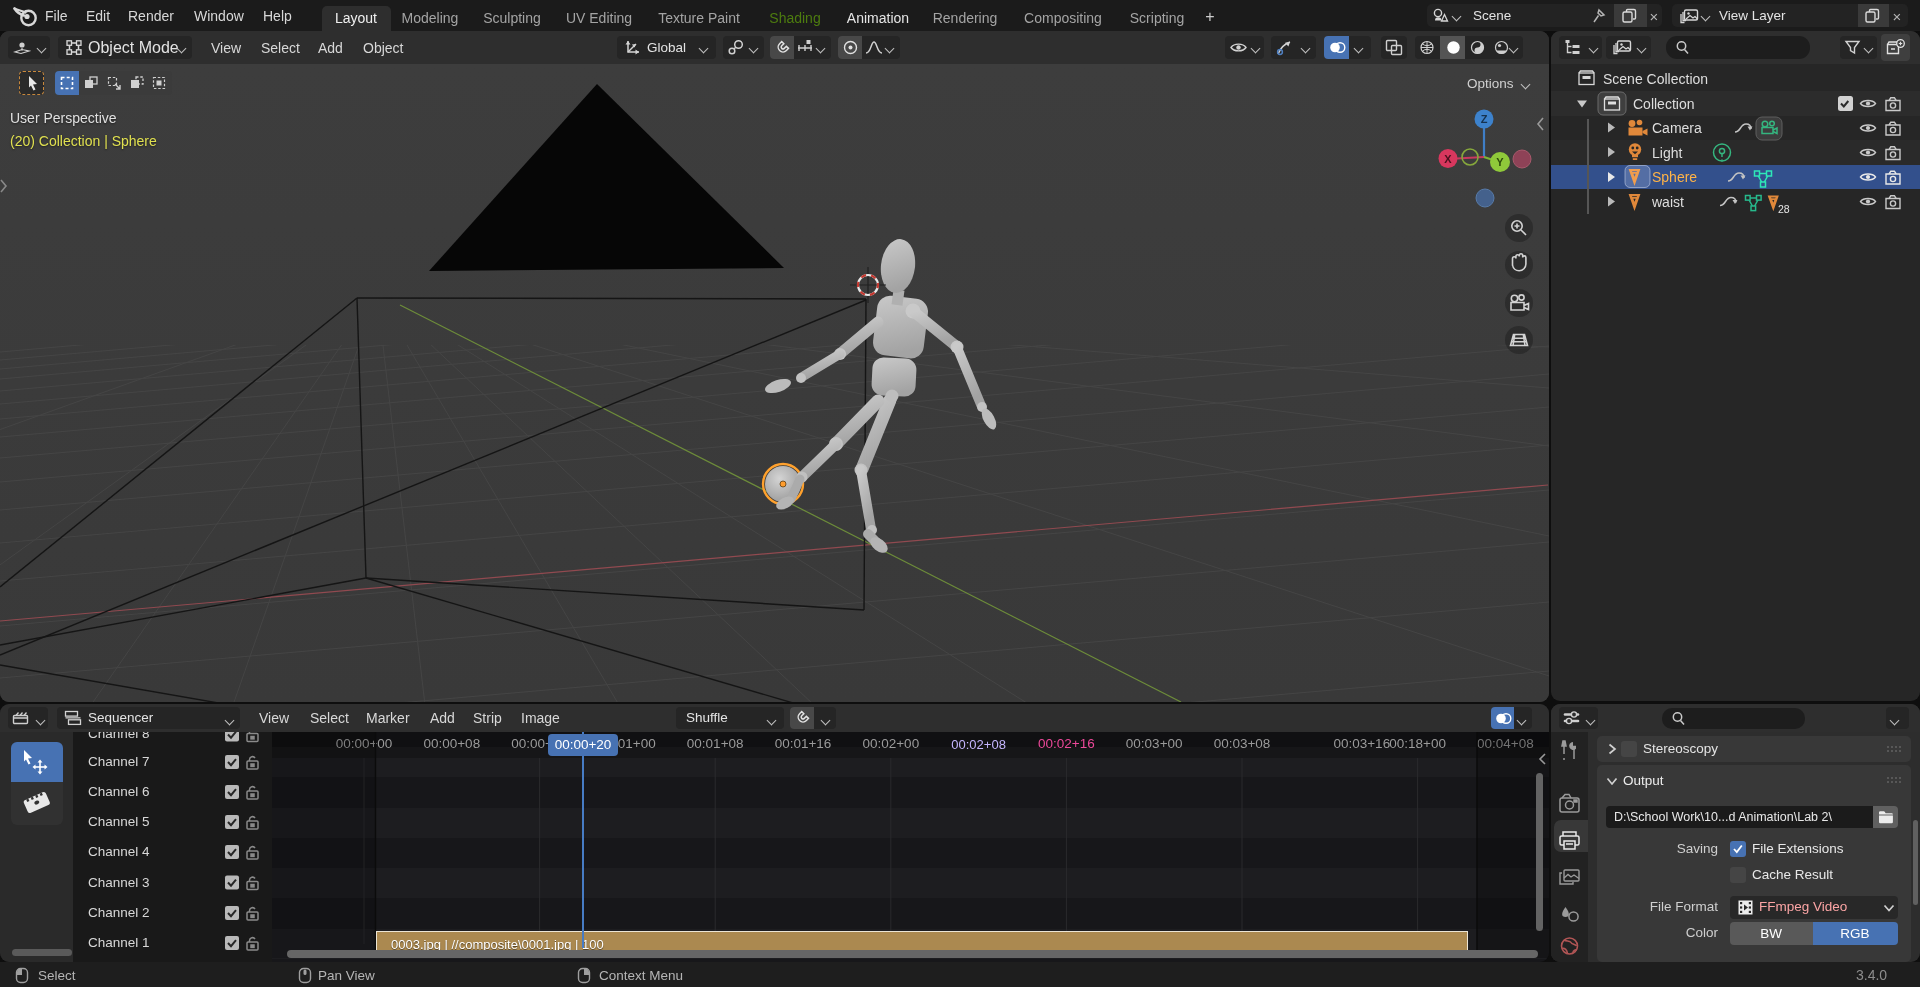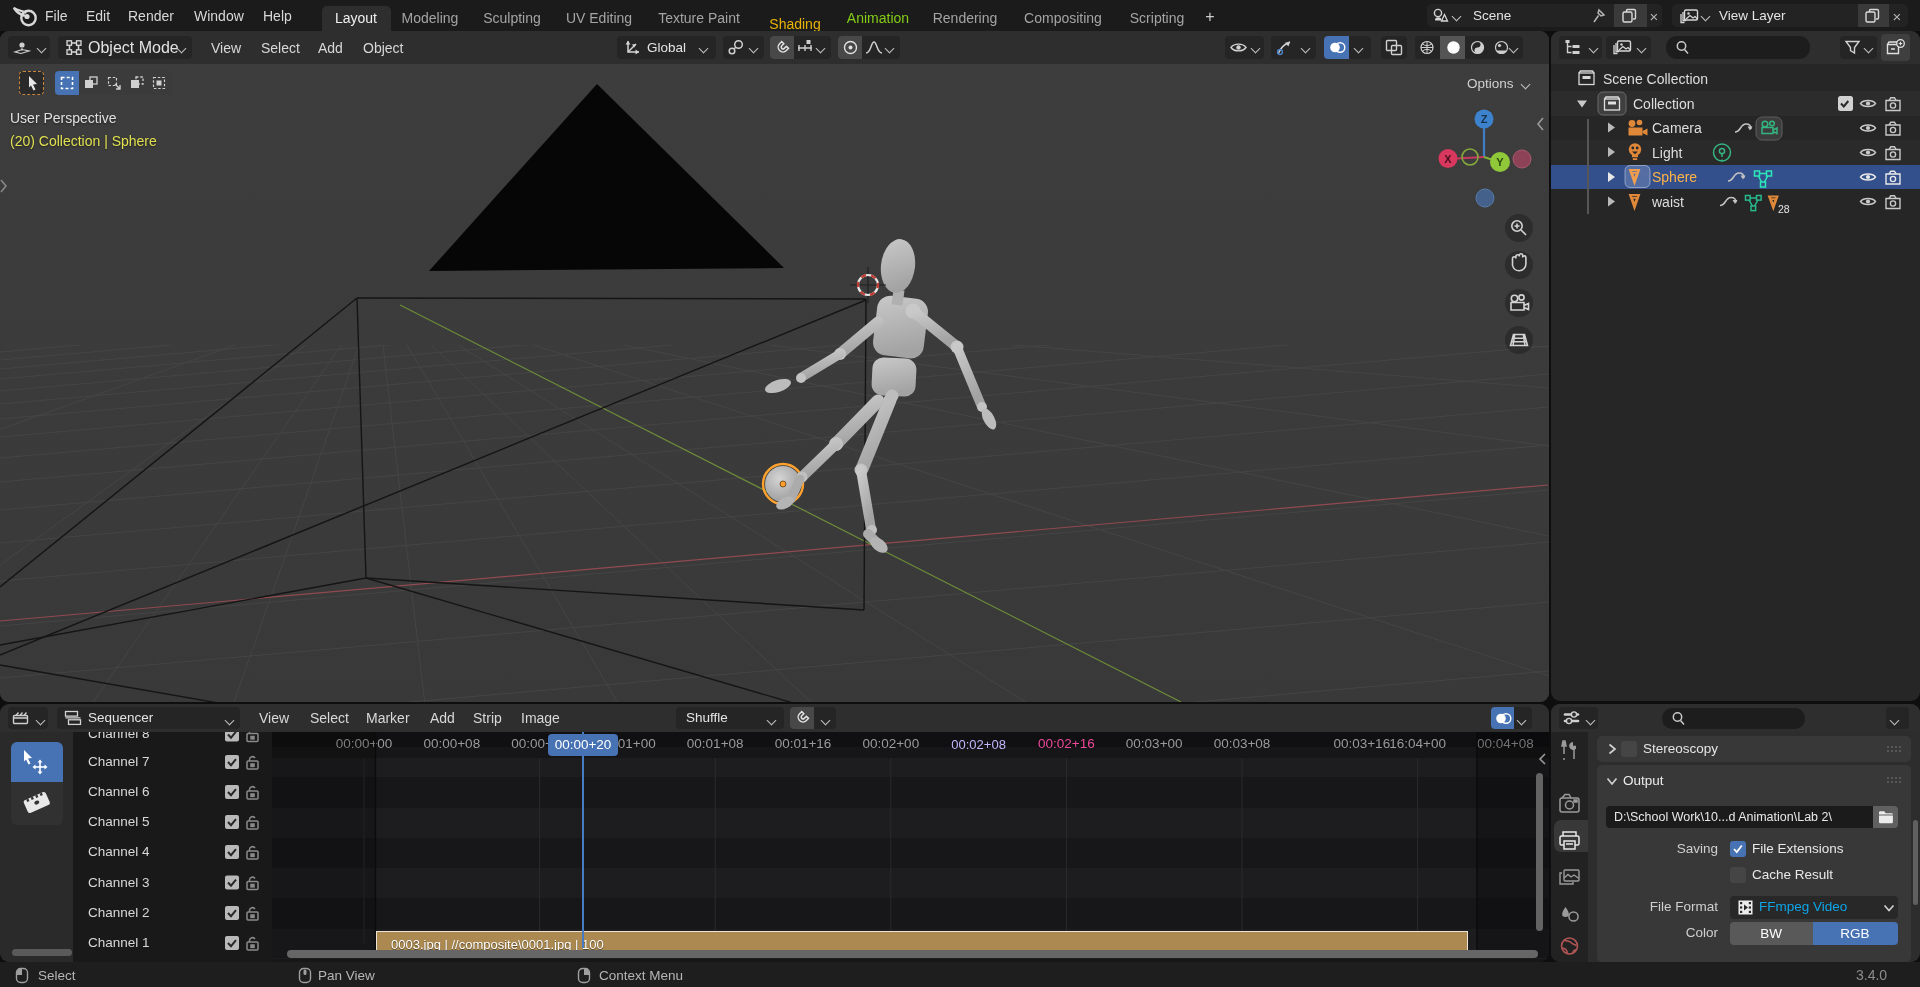--- a/index.html
+++ b/index.html
@@ -28,22 +28,22 @@
 <div class="t tl" style="left:86px;top:16px;">Edit</div>
 <div class="t tl" style="left:128px;top:16px;">Render</div>
 <div class="t tl" style="left:194px;top:16px;">Window</div>
 <div class="t tl" style="left:263px;top:16px;">Help</div>
 <div class="abs" style="left:322px;top:6px;width:69px;height:25px;background:#2e2e2e;border-radius:5px 5px 0 0;"></div>
 <div class="t tc" style="left:356px;top:18px;color:#f0f0f0;">Layout</div>
 <div class="t tc" style="left:430px;top:18px;color:#a4a4a4;">Modeling</div>
 <div class="t tc" style="left:512px;top:18px;color:#a4a4a4;">Sculpting</div>
 <div class="t tc" style="left:599px;top:18px;color:#a4a4a4;">UV Editing</div>
 <div class="t tc" style="left:699px;top:18px;color:#a4a4a4;">Texture Paint</div>
-<div class="t tc" style="left:795px;top:24px;color:#eab308;">Shading</div>
-<div class="t tc" style="left:878px;top:18px;color:#84cc16;">Animation</div>
+<div class="t tc" style="left:795px;top:18px;color:#4d7c0f;">Shading</div>
+<div class="t tc" style="left:878px;top:18px;color:#e5e5e5;">Animation</div>
 <div class="t tc" style="left:965px;top:18px;color:#a4a4a4;text-align:right;">Rendering</div>
 <div class="t tc" style="left:1063px;top:18px;color:#a4a4a4;">Compositing</div>
 <div class="t tc" style="left:1157px;top:18px;color:#a4a4a4;">Scripting</div>
 <div class="t tc" style="left:1210px;top:17px;color:#cdcdcd;font-size:16px;">+</div>
 
 <div class="abs" style="left:1427px;top:4px;width:235px;height:23px;background:#232323;border-radius:5px;"></div>
 <svg class="abs" style="left:1431px;top:8px;" width="20" height="15" viewBox="0 0 20 15">
   <circle cx="7" cy="5" r="3.6" fill="none" stroke="#d6d6d6" stroke-width="1.4"></circle>
   <path d="M10.5 13 L13.5 6.5 L16.5 13 Z" fill="none" stroke="#d6d6d6" stroke-width="1.3"></path>
   <path d="M4 12.5 a3.2 3.2 0 0 1 6.4 0 Z" fill="#d6d6d6"></path>
@@ -579,21 +579,21 @@
   <div class="t tc" style="left:539.6px;top:40px;font-size:13.5px;color:#9a9a9a;">00:00+16</div>
   <div class="t tc" style="left:627.4px;top:40px;font-size:13.5px;color:#9a9a9a;">00:01+00</div>
   <div class="t tc" style="left:715.2px;top:40px;font-size:13.5px;color:#9a9a9a;">00:01+08</div>
   <div class="t tc" style="left:803px;top:40px;font-size:13.5px;color:#9a9a9a;">00:01+16</div>
   <div class="t tc" style="left:890.8px;top:40px;font-size:13.5px;color:#9a9a9a;">00:02+00</div>
   <div class="t tc" style="left:978.6px;top:40px;font-size:13px;color:#c4b5fd;">00:02+08</div>
   <div class="t tc" style="left:1066.4px;top:40px;font-size:13.5px;color:#ec4899;">00:02+16</div>
   <div class="t tc" style="left:1154.2px;top:40px;font-size:13.5px;color:#9a9a9a;">00:03+00</div>
   <div class="t tc" style="left:1242px;top:40px;font-size:13.5px;color:#9a9a9a;">00:03+08</div>
   <div class="t tc" style="left:1329.8px;top:40px;font-size:13.5px;color:#9a9a9a;margin-left:32px;">00:03+16</div>
-  <div class="t tc" style="left:1417.6px;top:40px;font-size:13.5px;color:#9a9a9a;">16:04+00</div>
+  <div class="t tc" style="left:1417.6px;top:40px;font-size:13.5px;color:#9a9a9a;">00:18+00</div>
   <div class="t tc" style="left:1505.4px;top:40px;font-size:13.5px;color:#9a9a9a;">00:04+08</div>
 
   <div class="abs" style="left:272px;top:43px;width:1277px;height:30px;background:rgba(255,255,255,0.028);"></div>
   <div class="abs" style="left:272px;top:103.5px;width:1277px;height:30px;background:rgba(255,255,255,0.028);"></div>
   <div class="abs" style="left:272px;top:164px;width:1277px;height:30px;background:rgba(255,255,255,0.028);"></div>
   <div class="abs" style="left:272px;top:225px;width:1277px;height:30px;background:rgba(255,255,255,0.028);"></div>
 
   <svg class="abs" style="left:272px;top:28px;" width="1277" height="226" viewBox="272 28 1277 226">
     <g stroke="#2a2a2d" stroke-width="1">
       <line x1="364" y1="54" x2="364" y2="240"></line>
@@ -902,21 +902,21 @@
     <g fill="#282828">
       <rect x="3" y="3" width="2.2" height="2.2"></rect>
           <rect x="3" y="7.4" width="2.2" height="2.2"></rect>
           <rect x="3" y="11.8" width="2.2" height="2.2"></rect>
       <rect x="11.8" y="3" width="2.2" height="2.2"></rect>
           <rect x="11.8" y="7.4" width="2.2" height="2.2"></rect>
           <rect x="11.8" y="11.8" width="2.2" height="2.2"></rect>
       <path d="M7 5.5 l4 3 l-4 3 z"></path>
     </g>
   </svg>
-  <div class="t tl" style="left:208px;top:203px;font-size:13.5px;color:#0ea5e9;">FFmpeg Video</div>
+  <div class="t tl" style="left:208px;top:203px;font-size:13.5px;color:#fca5a5;">FFmpeg Video</div>
   <svg class="abs" style="left:332px;top:199px;" width="12" height="10" viewBox="0 0 12 10">
         <path d="M1.5 2.5 l4.5 5 l4.5 -5" stroke="#cfcfcf" stroke-width="1.7" fill="none"></path>
       </svg>
 
   <div class="t tr" style="left:167px;top:229px;font-size:13.5px;color:#cfcfcf;">Color</div>
   <div class="abs" style="left:179px;top:218px;width:83px;height:23px;background:#595959;border-radius:4px 0 0 4px;"></div>
   <div class="abs" style="left:262px;top:218px;width:85px;height:23px;background:#4772b3;border-radius:0 4px 4px 0;"></div>
   <div class="t tc" style="left:220px;top:229.5px;font-size:13.5px;color:#fff;">BW</div>
   <div class="t tc" style="left:304px;top:229.5px;font-size:13.5px;color:#fff;">RGB</div>
 

